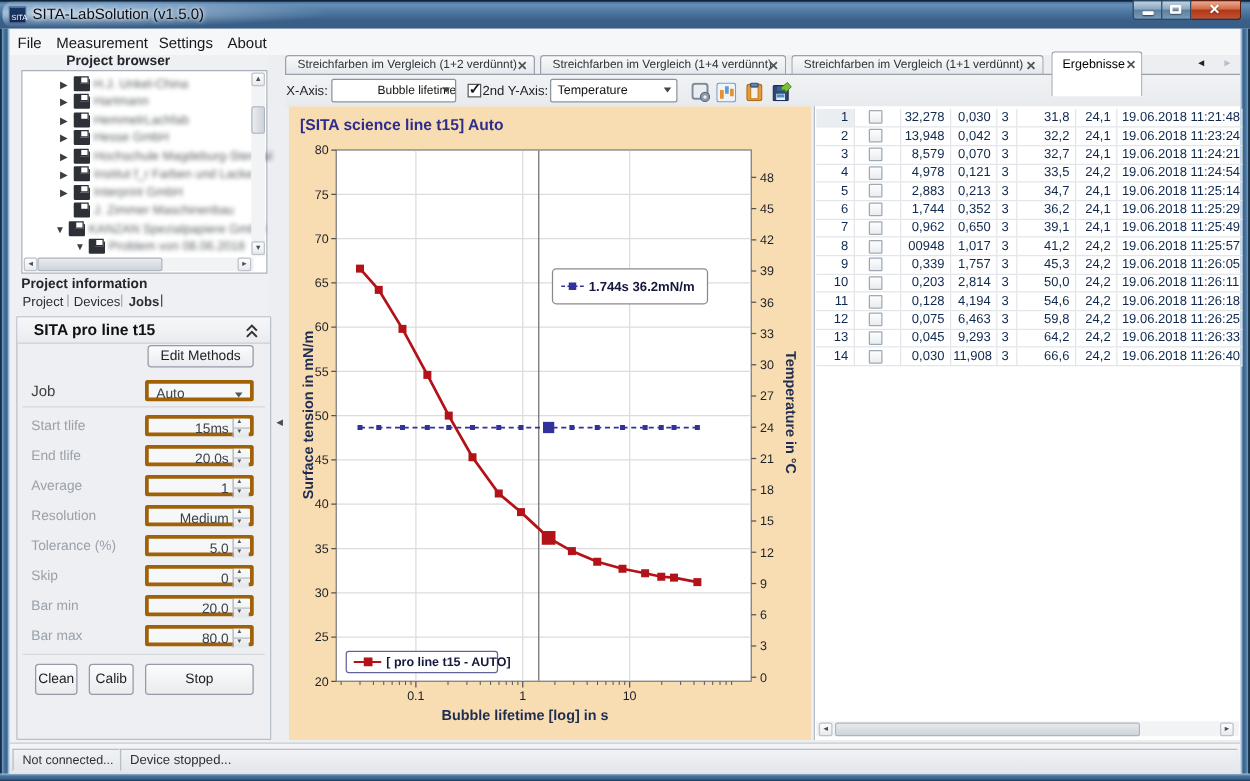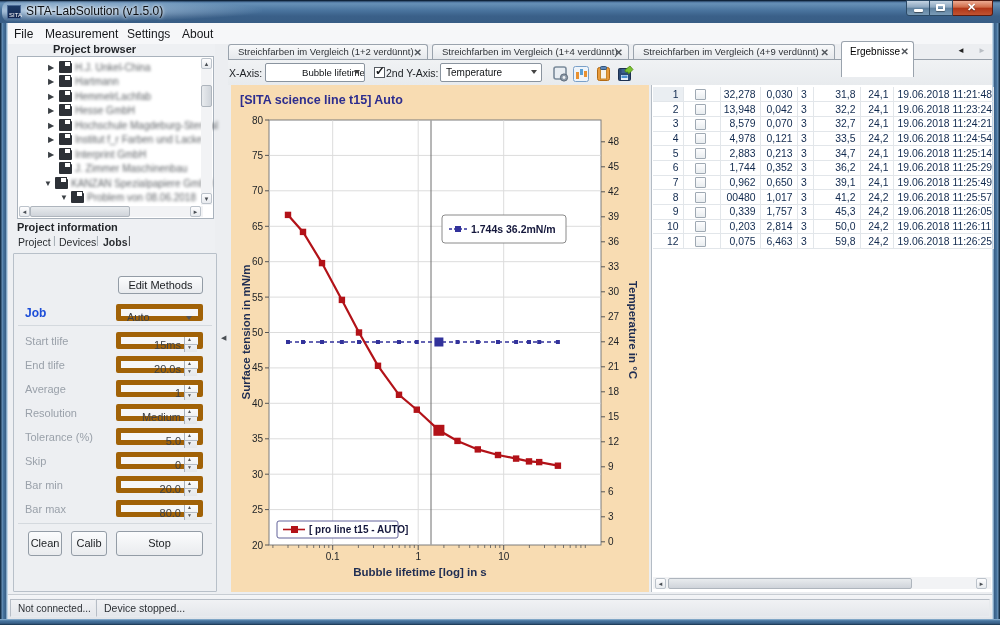--- a/index.html
+++ b/index.html
@@ -46,22 +46,22 @@
 .sb-thumb { position:absolute; background:linear-gradient(90deg,#e8ebee,#cfd4da); border:1px solid #aeb5bd; border-radius:2px; }
 
 
 .ptab { position:absolute; font-size:10.5px; color:#2a2d31; }
 
 
 #spanel { left:5px; top:209px; width:204px; height:339px; border:1px solid #b8c0c9; background:#edeff2; border-radius:1px; }
 #spanel-hdr { position:absolute; left:0; top:0; width:100%; height:21px; background:linear-gradient(180deg,#f6f7f9,#e9ecef); border-bottom:1px solid #c9d0d7; }
 #spanel-hdr b { position:absolute; left:13px; top:3px; font-size:12.5px; color:#111; }
 .prow-label { position:absolute; left:11px; font-size:11px; color:#9aa1aa; }
-.prow-label.en { color:#1d4ed8; font-weight:bold; font-size:12px; }
-.pfield { position:absolute; left:102px; width:87px; height:17px; background:#f6f7f8; border:5px solid #a16207; border-radius:2px; }
+.prow-label.en { color:#404040; font-weight:normal; font-size:12px; }
+.pfield { position:absolute; left:102px; width:87px; height:17px; background:#f6f7f8; border:3px solid #a16207; border-radius:2px; }
 .pfield .val { position:absolute; right:17px; top:2px; font-size:11px; color:#3c4147; }
 .spin { position:absolute; right:1px; top:0px; width:13px; height:15px; border-left:1px solid #a9b1bb; background:linear-gradient(180deg,#fbfcfd,#e4e7ea); }
 .spin i { position:absolute; left:0; top:7px; width:13px; height:1px; background:#b6bdc5; }
 .spin:before { content:"▲"; position:absolute; left:2px; top:-1px; font-size:5px; color:#555; }
 .spin:after { content:"▼"; position:absolute; left:2px; top:7px; font-size:5px; color:#555; }
 .btn { position:absolute; background:linear-gradient(180deg,#fbfcfd,#e9ebee); border:1px solid #939ca6; border-radius:3px; font-size:11px; color:#1b1e22; text-align:center; }
 
 
 #tabstrip { left:228px; top:41px; width:764px; height:19px; }
 .dtab { position:absolute; top:3px; height:16px; background:linear-gradient(180deg,#f8f9fa,#e4e7eb); border:1px solid #9aa3ad; border-bottom:none; border-radius:3px 3px 0 0; font-size:9.5px; color:#2e3237; white-space:nowrap; overflow:hidden; }
@@ -180,20 +180,26 @@
       <div class="sb-btn" style="left:172px;bottom:1px;width:11px;height:11px;"><span style="position:relative;top:2px;">►</span></div>
     </div>
     <div class="abs gb-label" style="left:9px;top:177px;">Project information</div>
     <span class="ptab" style="left:10px;top:192px;">Project</span>
     <span class="ptab" style="left:45px;top:190px;color:#9aa2ab;">|</span>
     <span class="ptab" style="left:51px;top:192px;">Devices</span>
     <span class="ptab" style="left:88px;top:190px;color:#9aa2ab;">|</span>
     <span class="ptab" style="left:95px;top:192px;font-weight:bold;">Jobs</span>
     <span class="ptab" style="left:120px;top:190px;">|</span>
     <div class="abs" id="spanel">
+      <div id="spanel-hdr">
+          <b>SITA pro line t15</b>
+          <svg style="position:absolute;right:9px;top:5px;" width="11" height="12">
+            <path d="M1.5 5.5 L5.5 1.5 L9.5 5.5 M1.5 10.5 L5.5 6.5 L9.5 10.5" fill="none" stroke="#333" stroke-width="1.6"></path>
+          </svg>
+        </div>
       <div class="btn" style="left:104px;top:22px;width:85px;height:18px;padding-top:2px;">Edit Methods</div>
       <div class="prow-label en" style="top:52px;">Job</div>
       <div class="pfield" style="top:50px;">
           <span style="position:absolute;left:6px;top:2px;font-size:11px;color:#3c4147;">Auto</span>
         <span style="position:absolute;right:6px;top:7px;width:0;height:0;border-left:3.5px solid transparent;border-right:3.5px solid transparent;border-top:4px solid #555;"></span>
         </div>
       <div style="position:absolute;left:4px;top:71px;width:194px;height:1px;background:#d4d9de;"></div>
       <div class="prow-label" style="top:81px;">Start tlife</div>
       <div class="pfield" style="top:78px;">
           <span class="val">15ms</span>
@@ -262,21 +268,21 @@
   <div class="abs" id="tabstrip">
     <div class="dtab" style="left:0px;width:200px;">
         <span style="position:absolute;left:9px;top:1px;">Streichfarben im Vergleich (1+2 verdünnt)</span>
         <span class="x" style="position:absolute;right:5px;top:2px;">✕</span>
       </div>
     <div class="dtab" style="left:204px;width:197px;">
         <span style="position:absolute;left:9px;top:1px;">Streichfarben im Vergleich (1+4 verdünnt)</span>
         <span class="x" style="position:absolute;right:5px;top:2px;">✕</span>
       </div>
     <div class="dtab" style="left:405px;width:202px;">
-        <span style="position:absolute;left:9px;top:1px;">Streichfarben im Vergleich (4+9 verdünnt)</span>
+        <span style="position:absolute;left:9px;top:1px;">Streichfarben im Vergleich (1+1 verdünnt)</span>
         <span class="x" style="position:absolute;right:5px;top:2px;">✕</span>
       </div>
     <div class="dtab" id="dtab-active" style="left:613px;width:73px;font-size:10px;">
         <span style="position:absolute;left:8px;top:4px;">Ergebnisse</span>
         <span class="x" style="position:absolute;right:4px;top:4px;">✕</span>
       </div>
     <span style="position:absolute;left:729px;top:5px;font-size:8px;color:#222;">◄</span>
     <span style="position:absolute;left:750px;top:5px;font-size:8px;color:#b9bec4;">►</span>
   </div>
   <div class="abs" id="tabline"></div>
@@ -564,21 +570,21 @@
             <td class="num">0,962</td>
             <td class="num">0,650</td>
             <td style="text-align:center;">3</td>
             <td class="num">39,1</td>
             <td class="num">24,1</td>
             <td class="date" style="padding-left:4px;padding-right:1px;">19.06.2018 11:25:49</td>
           </tr>
 <tr>
             <td class="num">8</td>
             <td style="text-align:center;"><span class="cb"></span></td>
-            <td class="num">00480</td>
+            <td class="num">00948</td>
             <td class="num">1,017</td>
             <td style="text-align:center;">3</td>
             <td class="num">41,2</td>
             <td class="num">24,2</td>
             <td class="date" style="padding-left:4px;padding-right:1px;">19.06.2018 11:25:57</td>
           </tr>
 <tr>
             <td class="num">9</td>
             <td style="text-align:center;"><span class="cb"></span></td>
             <td class="num">0,339</td>
@@ -592,28 +598,58 @@
             <td class="num">10</td>
             <td style="text-align:center;"><span class="cb"></span></td>
             <td class="num">0,203</td>
             <td class="num">2,814</td>
             <td style="text-align:center;">3</td>
             <td class="num">50,0</td>
             <td class="num">24,2</td>
             <td class="date" style="padding-left:4px;padding-right:1px;">19.06.2018 11:26:11</td>
           </tr>
 <tr>
+            <td class="num">11</td>
+            <td style="text-align:center;"><span class="cb"></span></td>
+            <td class="num">0,128</td>
+            <td class="num">4,194</td>
+            <td style="text-align:center;">3</td>
+            <td class="num">54,6</td>
+            <td class="num">24,2</td>
+            <td class="date" style="padding-left:4px;padding-right:1px;">19.06.2018 11:26:18</td>
+          </tr>
+<tr>
             <td class="num">12</td>
             <td style="text-align:center;"><span class="cb"></span></td>
             <td class="num">0,075</td>
             <td class="num">6,463</td>
             <td style="text-align:center;">3</td>
             <td class="num">59,8</td>
             <td class="num">24,2</td>
             <td class="date" style="padding-left:4px;padding-right:1px;">19.06.2018 11:26:25</td>
+          </tr>
+<tr>
+            <td class="num">13</td>
+            <td style="text-align:center;"><span class="cb"></span></td>
+            <td class="num">0,045</td>
+            <td class="num">9,293</td>
+            <td style="text-align:center;">3</td>
+            <td class="num">64,2</td>
+            <td class="num">24,2</td>
+            <td class="date" style="padding-left:4px;padding-right:1px;">19.06.2018 11:26:33</td>
+          </tr>
+<tr>
+            <td class="num">14</td>
+            <td style="text-align:center;"><span class="cb"></span></td>
+            <td class="num">0,030</td>
+            <td class="num">11,908</td>
+            <td style="text-align:center;">3</td>
+            <td class="num">66,6</td>
+            <td class="num">24,2</td>
+            <td class="date" style="padding-left:4px;padding-right:1px;">19.06.2018 11:26:40</td>
           </tr>
 </tbody>
       </table>
 <div class="sb" style="left:1px;top:492px;width:338px;height:12px;"></div>
 <div class="sb-btn" style="left:3px;top:493px;width:11px;height:11px;"><span style="position:relative;top:2px;">◄</span></div>
 <div class="sb-thumb" style="left:16px;top:493px;width:244px;height:11px;background:linear-gradient(180deg,#e8ebee,#cfd4da);"></div>
 <div class="sb-btn" style="left:324px;top:493px;width:11px;height:11px;"><span style="position:relative;top:2px;">►</span></div>
 </div>
 
   <div class="abs" id="statusbar">

